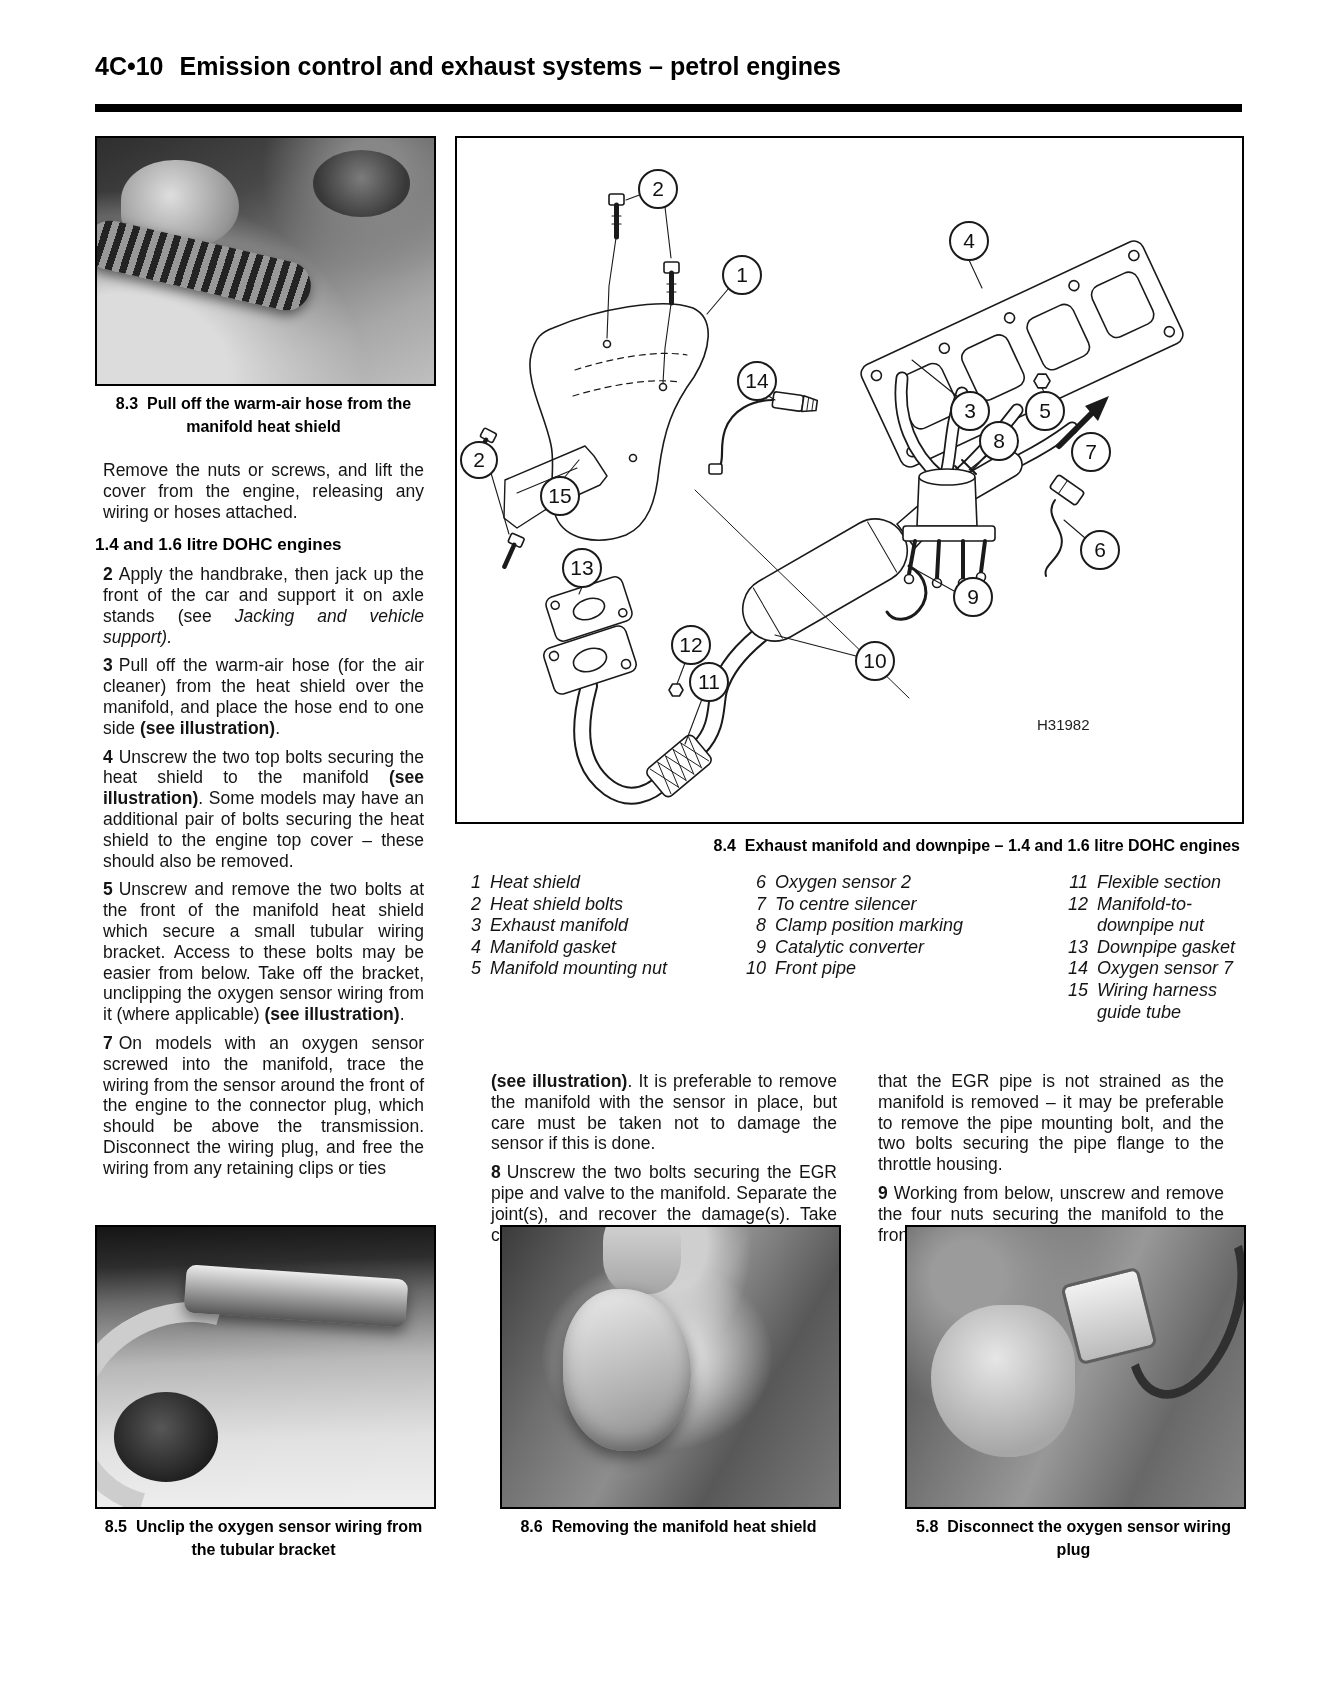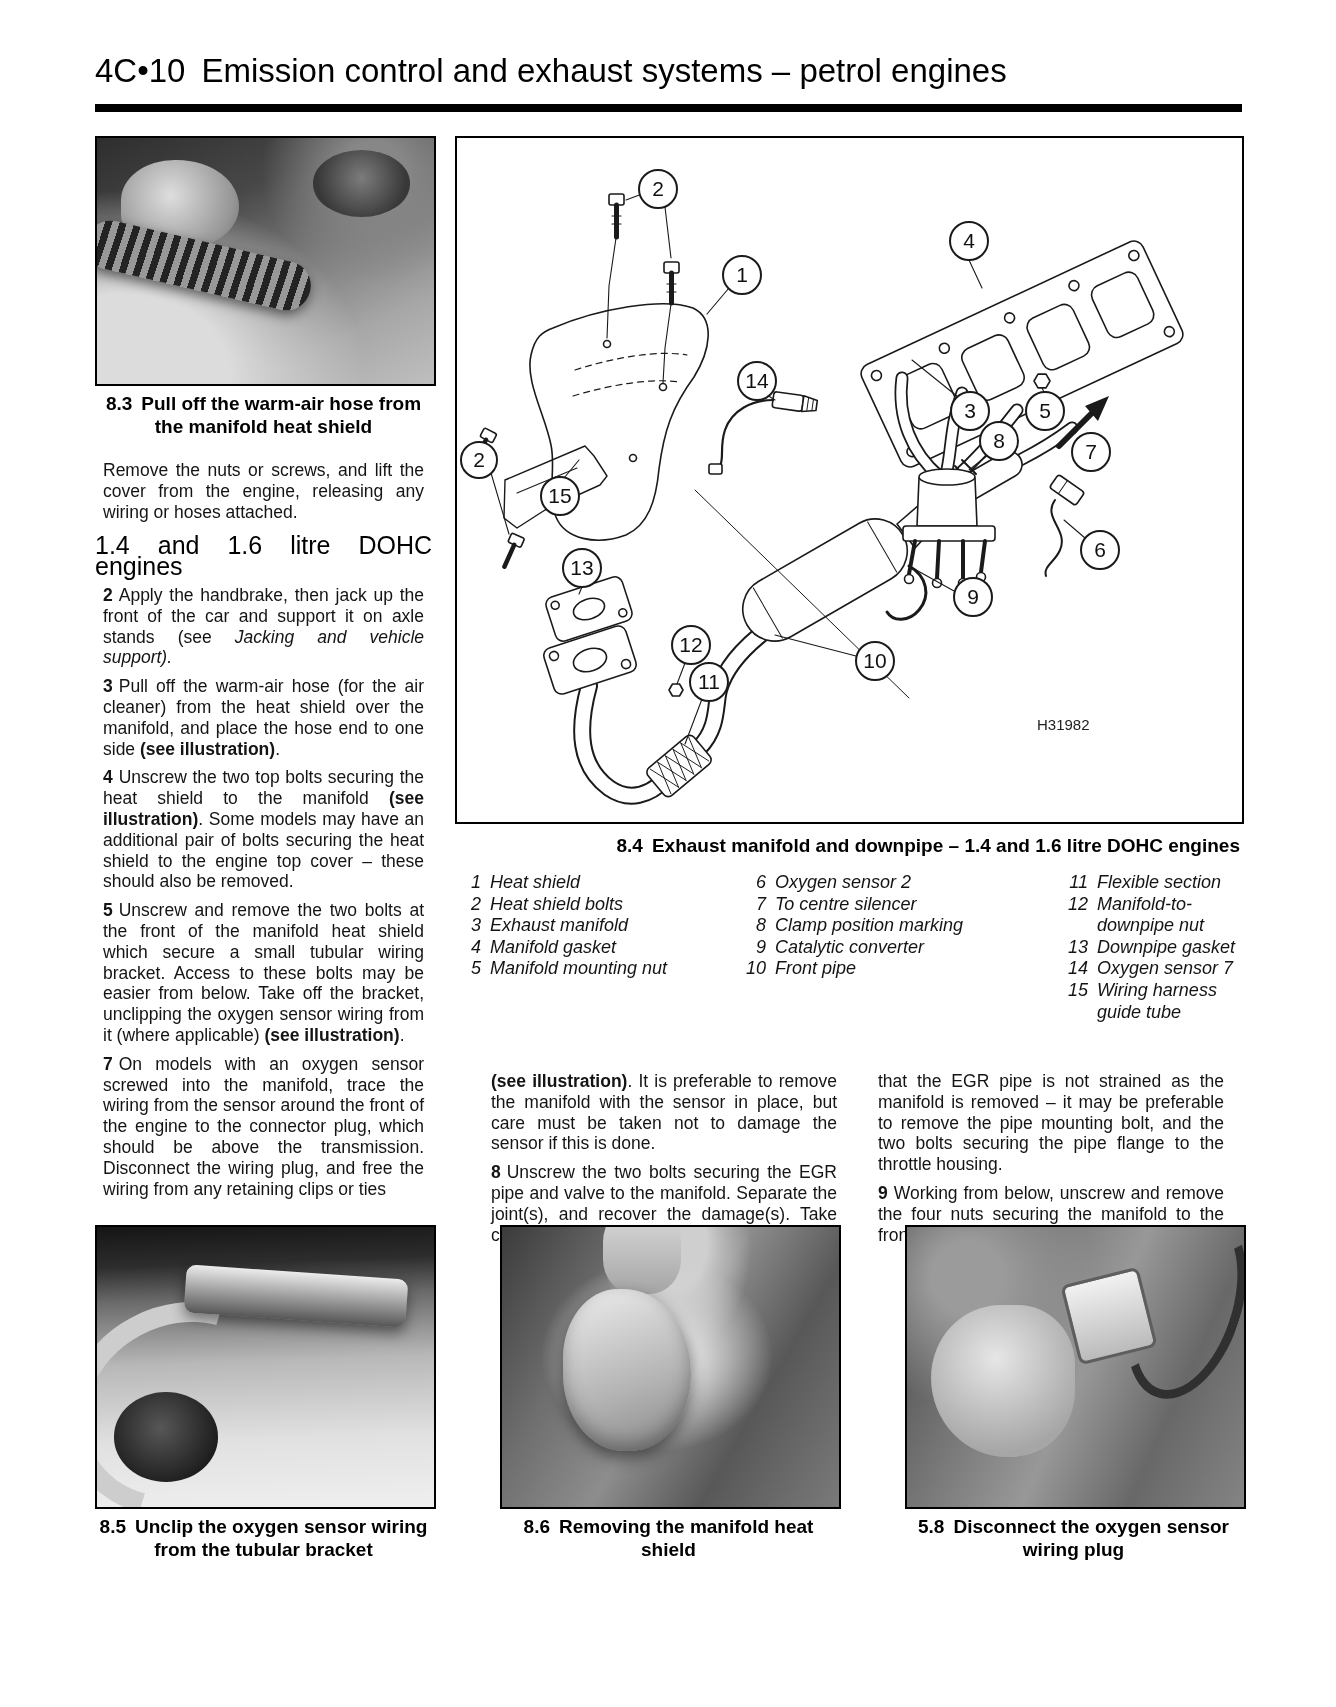--- a/index.html
+++ b/index.html
@@ -1,46 +1,46 @@
 <!DOCTYPE html>
 <html><head>
 <meta charset="utf-8">
 <style>
   html,body{margin:0;padding:0;background:#e8e8e8;}
   .page{position:relative;width:1336px;height:1707px;background:#fff;overflow:hidden;
         font-family:"Liberation Sans",sans-serif;color:#141414;}
-  .hdr{position:absolute;left:95px;top:52px;font-size:33px;font-weight:normal;color:#000;white-space:nowrap;}
+  .hdr{position:absolute;left:95px;top:52px;font-size:25px;font-weight:bold;color:#000;white-space:nowrap;}
   .hnum{margin-right:16px;}
   .rule{position:absolute;left:95px;top:104px;width:1147px;height:8px;background:#000;}
 
   .ph{position:absolute;border:2px solid #000;overflow:hidden;background:#8a8a8a;}
   .ph83{left:95px;top:136px;width:337px;height:246px;
     background:
       radial-gradient(circle at 82% 14%, #878787 0 9%, rgba(0,0,0,0) 32%),
       radial-gradient(ellipse at 8% 96%, #dcdcdc 0 24%, rgba(0,0,0,0) 55%),
       linear-gradient(155deg,#2e2e2e 0%,#484848 30%,#7d7d7d 55%,#a7a7a7 78%,#bfbfbf 100%);}
   .hose{position:absolute;left:-4%;top:42%;width:68%;height:20%;border-radius:24px;transform:rotate(13deg);
     background:repeating-linear-gradient(95deg,#232323 0 7px,#989898 7px 14px);box-shadow:0 5px 12px rgba(0,0,0,.5);}
   .hand83{position:absolute;left:7%;top:9%;width:35%;height:36%;border-radius:52% 60% 55% 45%;
     background:radial-gradient(circle at 42% 40%, #dedede, #969696 72%, #6f6f6f 100%);}
   .cap-dark{position:absolute;right:7%;top:5%;width:29%;height:27%;border-radius:50%;
     background:radial-gradient(circle at 50% 42%, #7c7c7c, #383838 72%);}
 
-  .cap{position:absolute;font-weight:bold;font-size:19px;line-height:23px;text-align:center;color:#000;}
+  .cap{position:absolute;font-weight:bold;font-size:16px;line-height:23px;text-align:center;color:#000;}
   .capnum{margin-right:9px;}
 
   .col{position:absolute;font-size:17.5px;line-height:20.8px;text-align:justify;}
   .leftcol{left:95px;top:452px;width:337px;}
   .midcol{left:483px;top:1063px;width:362px;}
   .rightcol{left:870px;top:1063px;width:362px;}
   p.step,p.intro{margin:8px;}
   .sn{font-weight:bold;padding-right:6px;}
   .sb{font-weight:bold;}
   .it{font-style:italic;}
-  h3.sub{font-size:25px;margin:13px 0 7px 0;font-weight:normal;color:#000;}
+  h3.sub{font-size:17px;margin:13px 0 7px 0;font-weight:bold;color:#000;}
 
   .dbox{position:absolute;left:455px;top:136px;width:785px;height:684px;border:2px solid #000;background:#fff;}
   .dbox svg{display:block;width:100%;height:100%;}
   svg text{font-family:"Liberation Sans",sans-serif;}
 
   .legend{position:absolute;left:455px;top:872px;width:787px;display:flex;
     font-style:italic;font-size:18px;line-height:21.6px;color:#141414;}
   .lc1{width:285px;flex:none;}
   .lc2{width:322px;flex:none;}
   .lc3{flex:1;}

